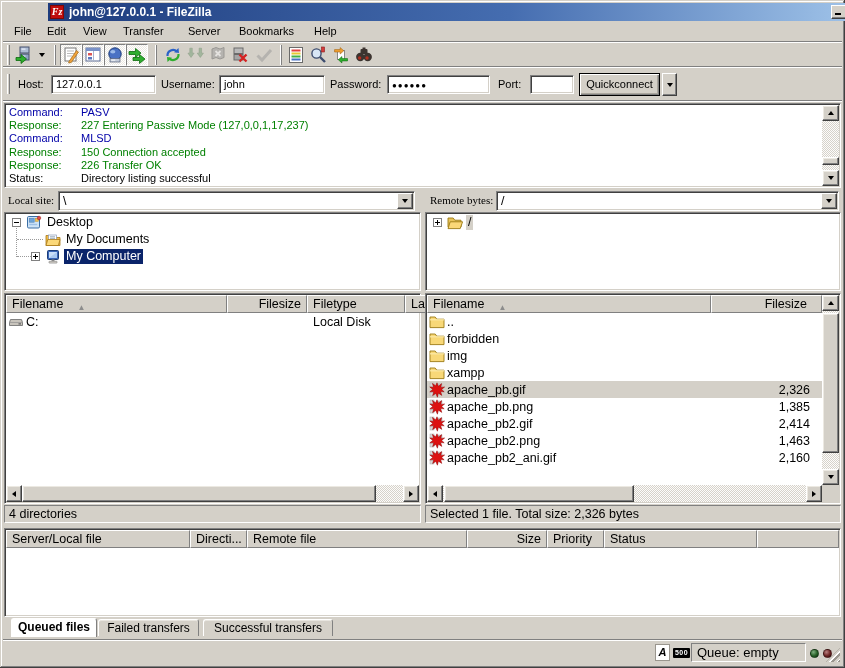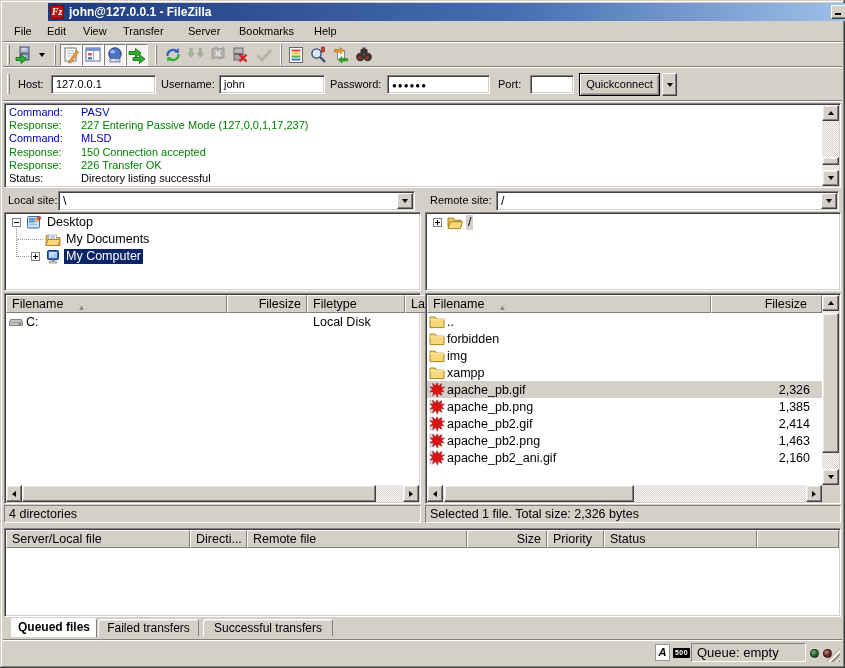--- a/index.html
+++ b/index.html
@@ -49,21 +49,21 @@
 .sbbtn { position:absolute; background:#d4d0c8; border:1px solid; border-color:#fff #404040 #404040 #fff; box-shadow: inset -1px -1px 0 #808080, inset 1px 1px 0 #ece9e2; display:flex; align-items:center; justify-content:center; }
 .sbthumb { position:absolute; background:#d4d0c8; border:1px solid; border-color:#fff #404040 #404040 #fff; box-shadow: inset -1px -1px 0 #808080, inset 1px 1px 0 #ece9e2; }
 
 .log { left:4px; top:103px; width:837px; height:85px; }
 .loginner { position:absolute; left:1px; top:1px; right:18px; bottom:1px; background:#fff; overflow:hidden; padding:1px 0 0 3px; }
 .logline { height:13.2px; line-height:13.2px; white-space:nowrap; display:flex; }
 .loglabel { width:72px; flex:none; }
 .c-cmd { color:#0000a8; } .c-resp { color:#008000; } .c-status { color:#000; }
 
 .sitebar { height:22px; }
-.sitelabel { position:absolute; top:0; height:22px; line-height:21px; white-space:nowrap; }
+.sitelabel { position:absolute; top:0; height:22px; line-height:21px; white-space:nowrap;font-family:Liberation Serif, serif; }
 .combo { position:absolute; top:1px; height:20px; background:#fff; border:1px solid; border-color:#808080 #fff #fff #808080; box-shadow: inset 1px 1px 0 #404040, inset -1px -1px 0 #d4d0c8; }
 .combotext { position:absolute; left:4px; top:2px; line-height:15px; font-size:12.5px; }
 .combobtn { position:absolute; right:1px; top:1px; width:16px; height:16px; background:#d4d0c8; border:1px solid; border-color:#fff #404040 #404040 #fff; box-shadow: inset -1px -1px 0 #808080; display:flex; align-items:center; justify-content:center; }
 
 .tree { background:#fff; font-size:12.5px; }
 .treerow { position:absolute; height:17px; display:flex; align-items:center; }
 .exp { position:absolute; width:9px; height:9px; background:#fff; border:1px solid #808080; }
 .exp i { position:absolute; left:1px; top:3px; width:5px; height:1px; background:#000; }
 .exp.plus b { position:absolute; left:3px; top:1px; width:1px; height:5px; background:#000; }
 .icon16 { width:16px; height:16px; flex:none; }
@@ -371,21 +371,21 @@
   <div class="abs sitebar" style="left:4px;top:190px;width:417px">
     <span class="sitelabel" style="left:4px">Local site:</span>
     <div class="combo" style="left:54px;width:357px">
       <span class="combotext">\</span>
       <div class="combobtn">
           <i class="ar down"></i>
         </div>
     </div>
   </div>
   <div class="abs sitebar" style="left:425px;top:190px;width:416px">
-    <span class="sitelabel" style="left:5px">Remote site:</span>
+    <span class="sitelabel" style="left:5px">Remote bytes:</span>
     <div class="combo" style="left:71px;width:343px">
       <span class="combotext">/</span>
       <div class="combobtn">
           <i class="ar down"></i>
         </div>
     </div>
   </div>
   <div class="abs tree sunken" style="left:4px;top:212px;width:417px;height:79px">
     <div class="dotv" style="left:11px;top:12px;height:32px"></div>
     <div class="doth" style="left:12px;top:26px;width:26px"></div>

